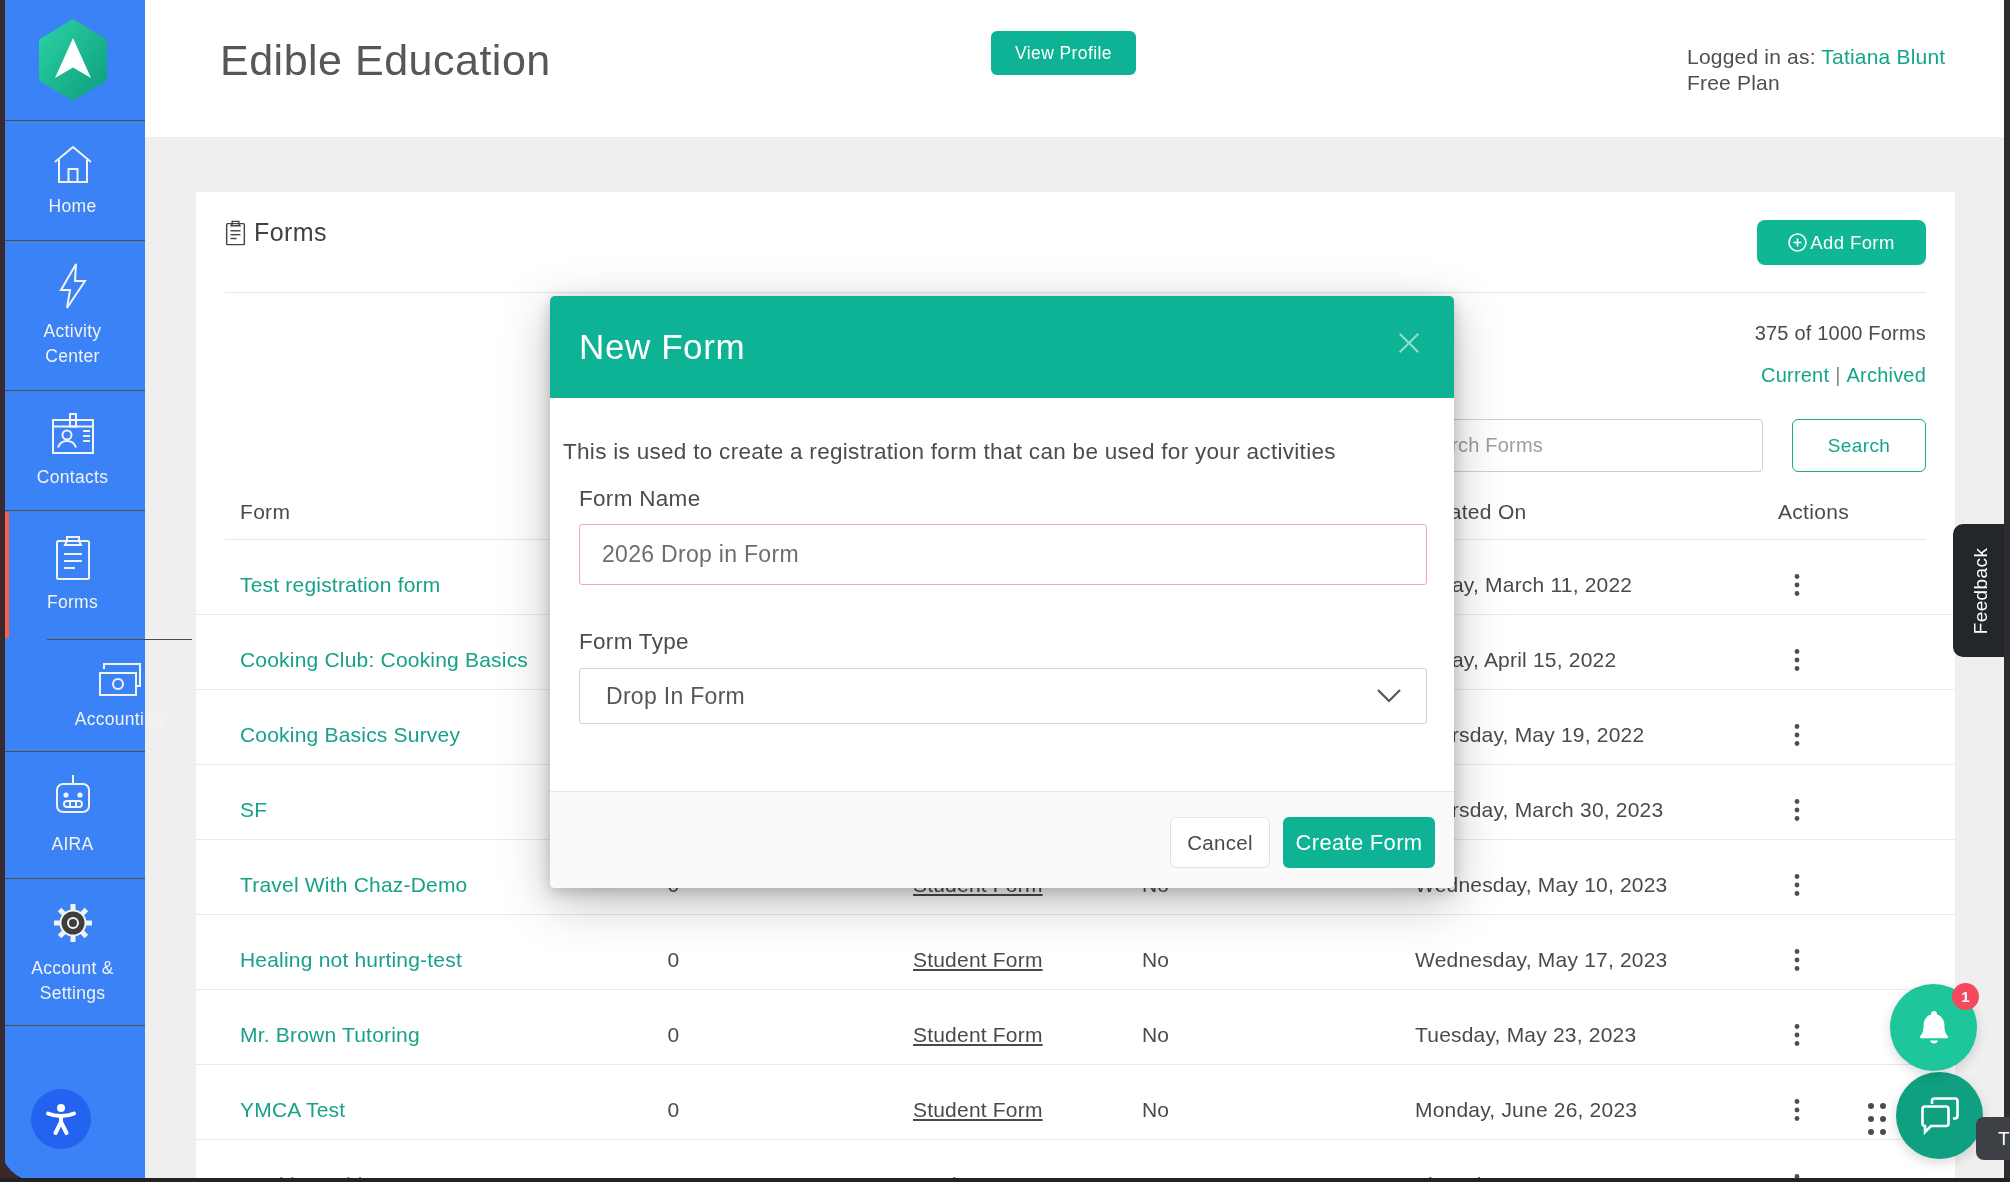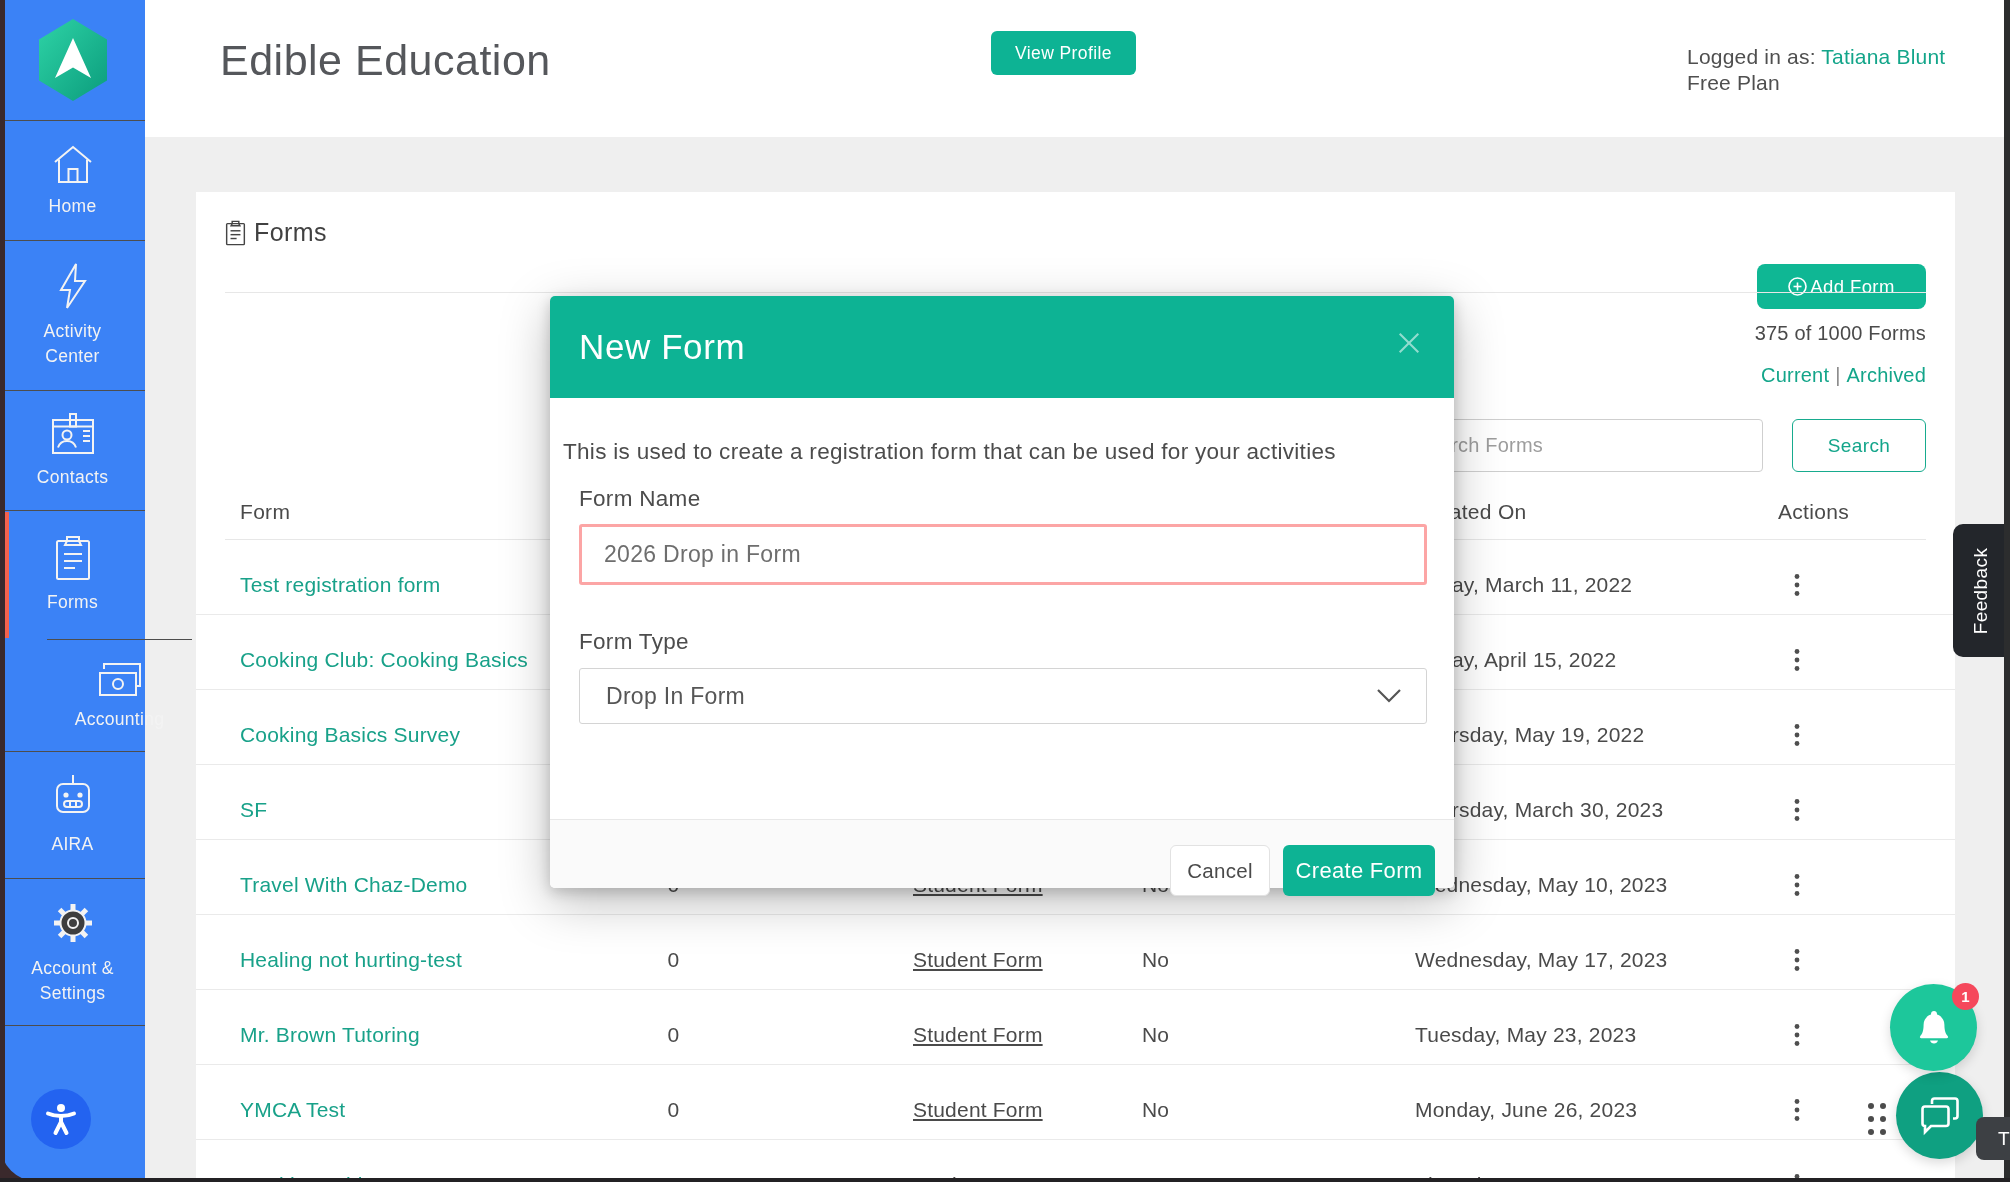--- a/index.html
+++ b/index.html
@@ -52,21 +52,21 @@
   #login-info .link { color:#13a58a; cursor:pointer; }
 
   
   #card { left:196px; top:192px; width:1759px; height:990px; background:#ffffff; z-index:6; }
   #card-title { left:29px; top:26px; display:flex; align-items:center; color:#414141; }
   #card-title .t { font-size:25px; letter-spacing:.4px; margin-left:8px; color:#414141; }
   #add-form-btn {
     left:1561px; top:28px; width:169px; height:45px;
     background:#0fb794; color:#fff; border:none; border-radius:8px;
     font-size:18.5px; letter-spacing:.4px; display:flex; align-items:center; justify-content:center; gap:3px;
-    font-family:inherit; cursor:pointer;margin-top:44px;
+    font-family:inherit; cursor:pointer;
   }
   .hr { position:absolute; left:29px; right:29px; height:1px; background:#e7e7e7; }
   #quota { right:29px; top:130px; font-size:20px; color:#4a4a4a; text-align:right; }
   #filters { right:29px; top:172px; font-size:20px; text-align:right; }
   #filters .flink { color:#13a58a; cursor:pointer; }
   #filters .fsep { color:#8a8a8a; padding:0 6px; }
   #search-input {
     left:1202px; top:227px; width:365px; height:53px;
     border:1px solid #cfcfcf; border-radius:4px; background:#fff;
     font-size:20px; color:#555; padding:0 16px; font-family:inherit; letter-spacing:.2px;
@@ -101,31 +101,31 @@
     background:#0db394; border-radius:5px 5px 0 0;
   }
   #modal-title { position:absolute; left:29px; top:31px; font-size:35px; color:#fff; letter-spacing:.6px; }
   #modal-close { position:absolute; right:34px; top:36px; width:22px; height:22px; cursor:pointer; opacity:.55; }
   #modal-desc { position:absolute; left:13px; top:143px; font-size:22.5px; color:#4c4c4c; letter-spacing:.3px; }
   .modal-label { position:absolute; left:29px; font-size:22.5px; color:#4c4c4c; letter-spacing:.3px; }
   #label-name { top:190px; }
   #label-type { top:333px; }
   #form-name-input {
     position:absolute; left:29px; top:228px; width:848px; height:61px;
-    border:3px solid #fca5a5; border-radius:3px; font-size:23px; color:#6e6e6e;
+    border:1px solid #fca5a5; border-radius:3px; font-size:23px; color:#6e6e6e;
     padding:0 22px; font-family:inherit; letter-spacing:.3px; background:#fff;
   }
   #form-type-select {
     position:absolute; left:29px; top:372px; width:848px; height:56px;
     border:1px solid #d4d4d4; border-radius:3px; background:#fff;
     display:flex; align-items:center; padding:0 26px; font-size:23px; color:#565656; letter-spacing:.3px; cursor:pointer;
   }
   #form-type-select svg { position:absolute; right:24px; top:19px; }
   #modal-footer {
-    position:absolute; left:0; bottom:0; width:100%; height:69px;
+    position:absolute; left:0; bottom:0; width:100%; height:97px;
     background:#fafafa; border-top:1px solid #e8e8e8; border-radius:0 0 5px 5px;
   }
   #cancel-btn {
     position:absolute; left:620px; top:25px; width:100px; height:51px;
     background:#fff; border:1px solid #e2e2e2; border-radius:6px;
     font-size:20.5px; color:#4a4a4a; font-family:inherit; letter-spacing:.3px; cursor:pointer;
   }
   #create-form-btn {
     position:absolute; left:733px; top:25px; width:152px; height:51px;
     background:#0db394; border:none; border-radius:6px;

